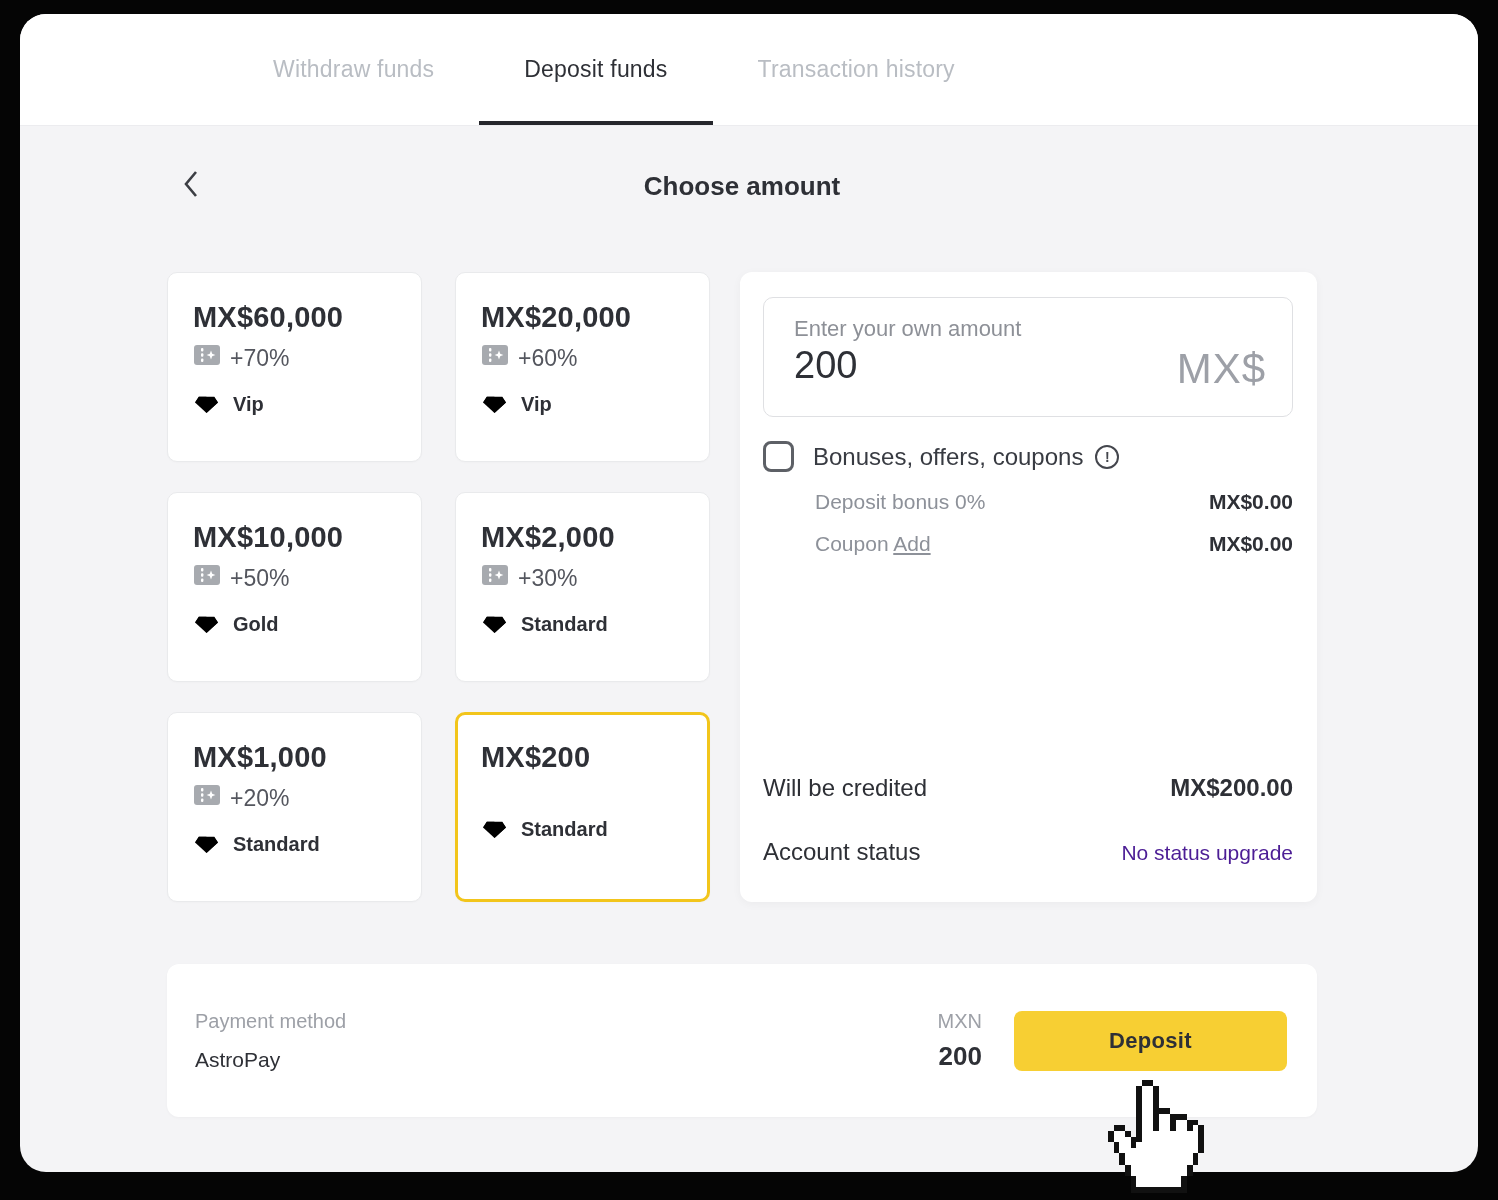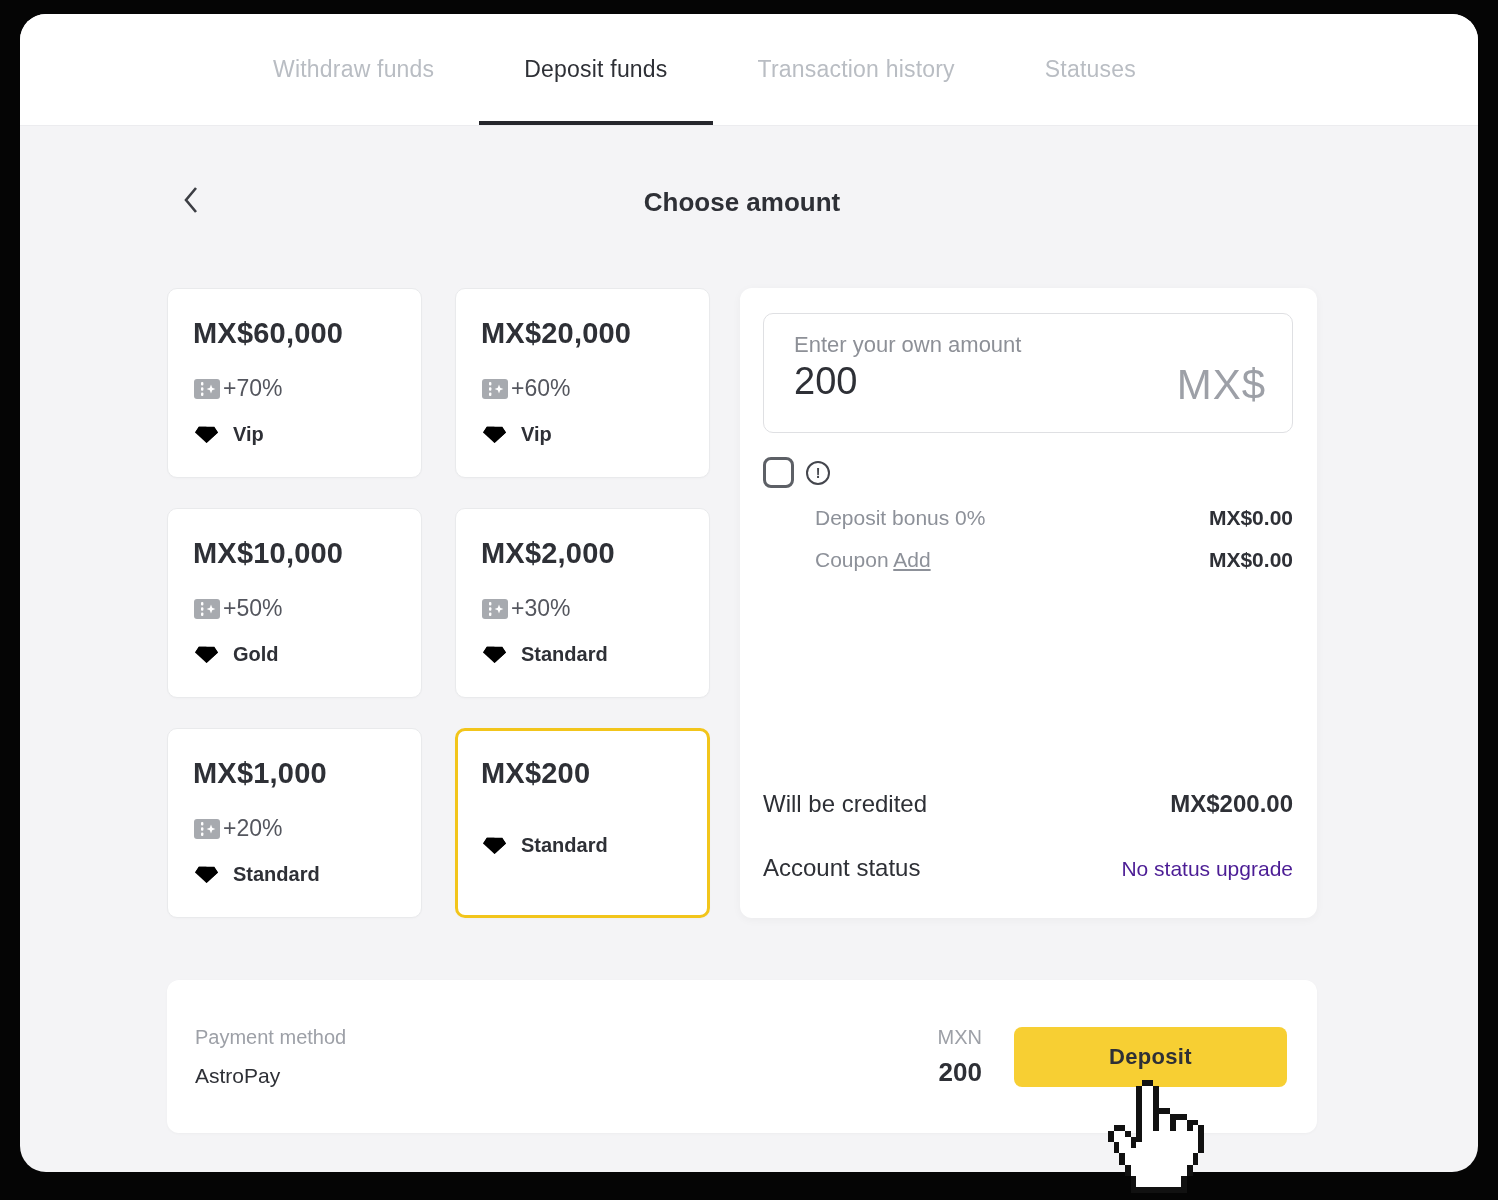--- a/index.html
+++ b/index.html
@@ -9,34 +9,34 @@
          border-radius:26px;overflow:hidden;}
   
   .panel-header{height:111px;background:#fff;border-bottom:1px solid #ececef;display:flex;}
   .tabs{display:flex;margin-left:208px;height:100%;}
   .tab{padding:0 45px;display:flex;align-items:center;font-size:23px;color:#b9bdc3;
        position:relative;letter-spacing:.2px;}
   .tab.active{color:#2e3036;}
   .tab.active::after{content:"";position:absolute;left:0;right:0;bottom:0;height:4px;background:#26272c;}
   
   .body-content{padding-left:147px;}
-  .title-row{position:relative;width:1150px;height:40px;margin-top:56px;margin-bottom:66px;}
+  .title-row{position:relative;width:1150px;height:40px;margin-top:40px;margin-bottom:66px;}
   .back-btn{position:absolute;left:8px;top:2px;width:32px;height:32px;background:none;border:none;
             display:flex;align-items:center;justify-content:center;cursor:pointer;}
   .back-btn svg{display:block;}
   .page-title{text-align:center;font-size:26px;font-weight:bold;color:#2e3036;line-height:40px;}
   .main-cols{display:flex;gap:30px;width:1150px;}
   
   .cards-grid{width:543px;display:grid;grid-template-columns:255px 255px;column-gap:33px;row-gap:30px;}
   .amount-card{width:255px;height:190px;background:#fff;border:1px solid #e9eaec;border-radius:10px;
                box-sizing:border-box;padding:28px 0 0 25px;cursor:pointer;
                box-shadow:0 1px 2px rgba(0,0,0,0.02);}
   .amount-card.selected{border:3px solid #f2c51b;padding:26px 0 0 23px;}
   .card-amount{font-size:29px;font-weight:bold;color:#2e3036;letter-spacing:.2px;}
-  .card-bonus{margin-top:25px;display:flex;align-items:center;gap:3px;font-size:23px;color:#54565e;}
+  .card-bonus{margin-top:11px;display:flex;align-items:flex-start;gap:10px;font-size:23px;color:#54565e;}
   .card-status{margin-top:21px;display:flex;align-items:center;gap:13px;font-size:20px;font-weight:bold;color:#2e3036;}
   .card-status.no-bonus{margin-top:44px;}
   .icon-cell{width:27px;display:flex;justify-content:center;}
   
   .amount-panel{width:577px;height:630px;background:#fff;border-radius:12px;box-sizing:border-box;
                 padding:25px 24px 36px 23px;display:flex;flex-direction:column;
                 box-shadow:0 2px 10px rgba(0,0,0,0.04);}
   .own-amount-box{height:120px;border:1px solid #dfe0e3;border-radius:10px;box-sizing:border-box;
                   padding:18px 26px 0 30px;display:flex;justify-content:space-between;}
   .own-amount-left{display:flex;flex-direction:column;}
@@ -103,21 +103,20 @@
 </style>
 
 <div class="stage">
   <div class="panel">
 
     <div class="panel-header">
       <nav class="tabs">
         <div class="tab">Withdraw funds</div>
         <div class="tab active">Deposit funds</div>
         <div class="tab">Transaction history</div>
-        <div class="tab">Statuses</div>
       </nav>
     </div>
 
     <div class="body-content">
 
       <div class="title-row">
         <button class="back-btn" aria-label="back">
           <svg width="16" height="28" viewBox="0 0 16 28">
             <polyline points="13,2 3,14 13,26" fill="none" stroke="#3c3e44" stroke-width="2.6"></polyline>
           </svg>
@@ -246,20 +245,21 @@
           <div class="own-amount-box">
             <div class="own-amount-left">
               <span class="own-amount-label">Enter your own amount</span>
               <input class="own-amount-input" type="text" value="200" style="">
             </div>
             <span class="currency-suffix">MX$</span>
           </div>
 
           <div class="checkbox-row">
             <span class="checkbox" role="checkbox" aria-checked="false"></span>
+            <span class="checkbox-label">Bonuses, offers, coupons</span>
             <span class="info-icon">!</span>
           </div>
 
           <div class="bonus-line">
             <span class="lbl">Deposit bonus 0%</span>
             <span class="val">MX$0.00</span>
           </div>
 
           <div class="bonus-line">
             <span class="lbl">

